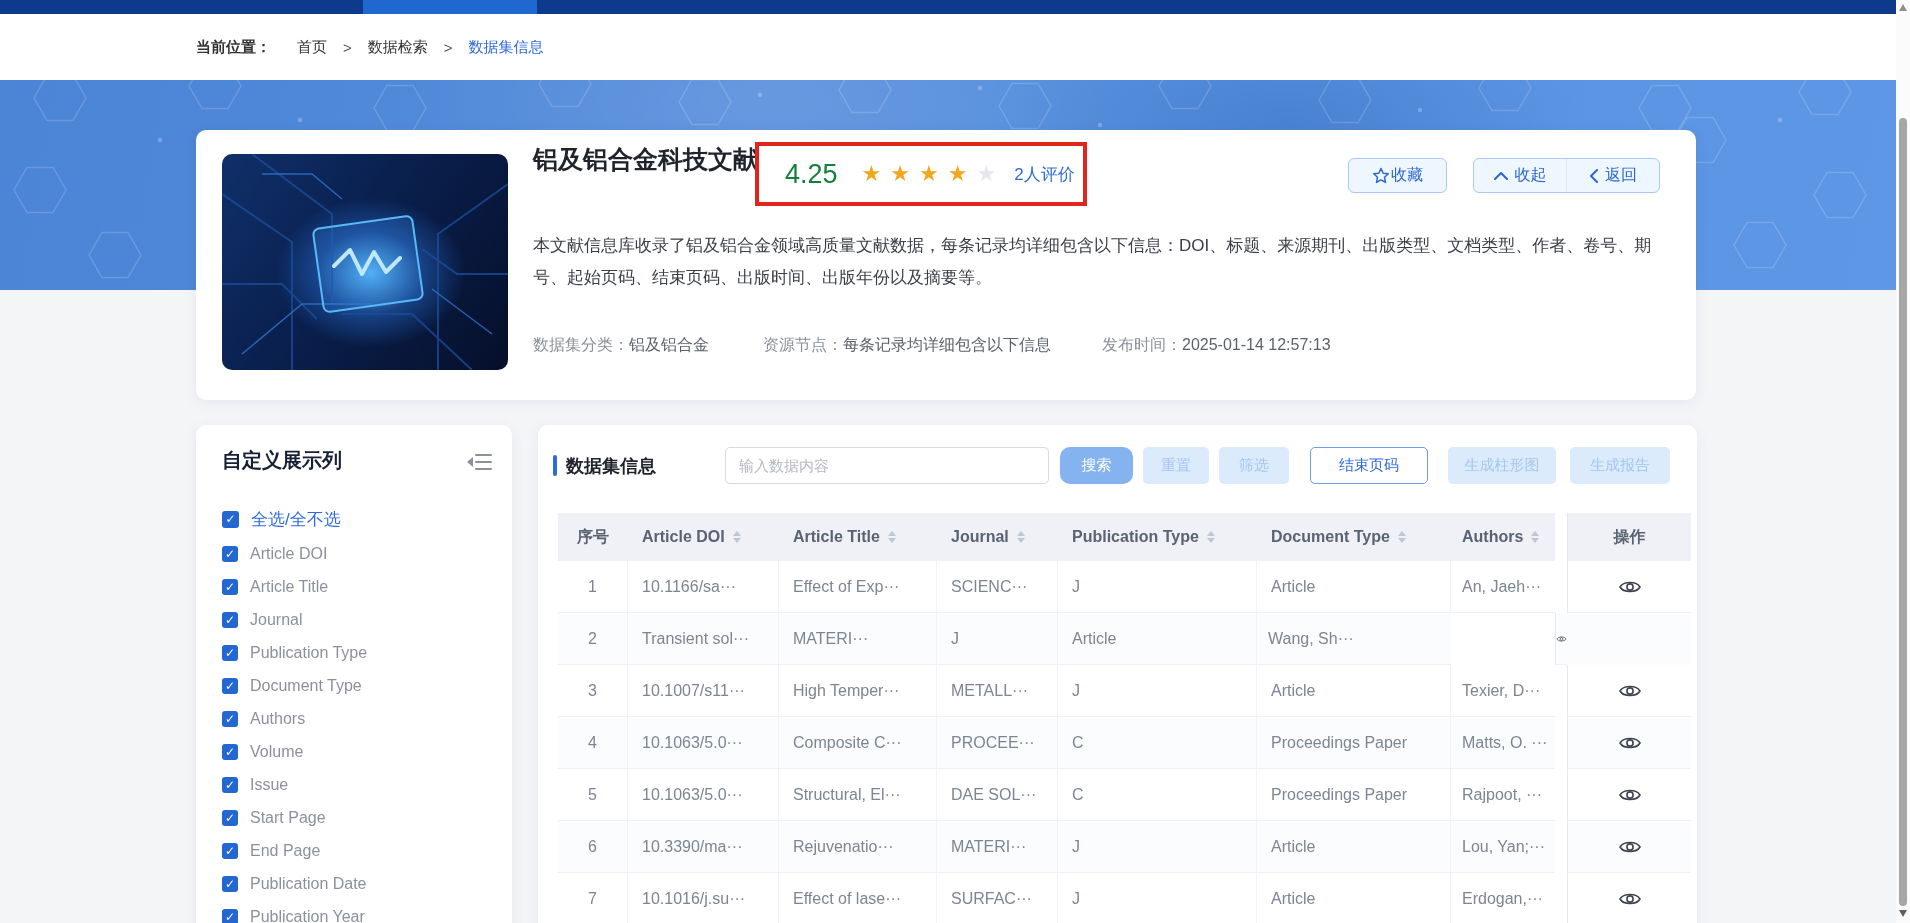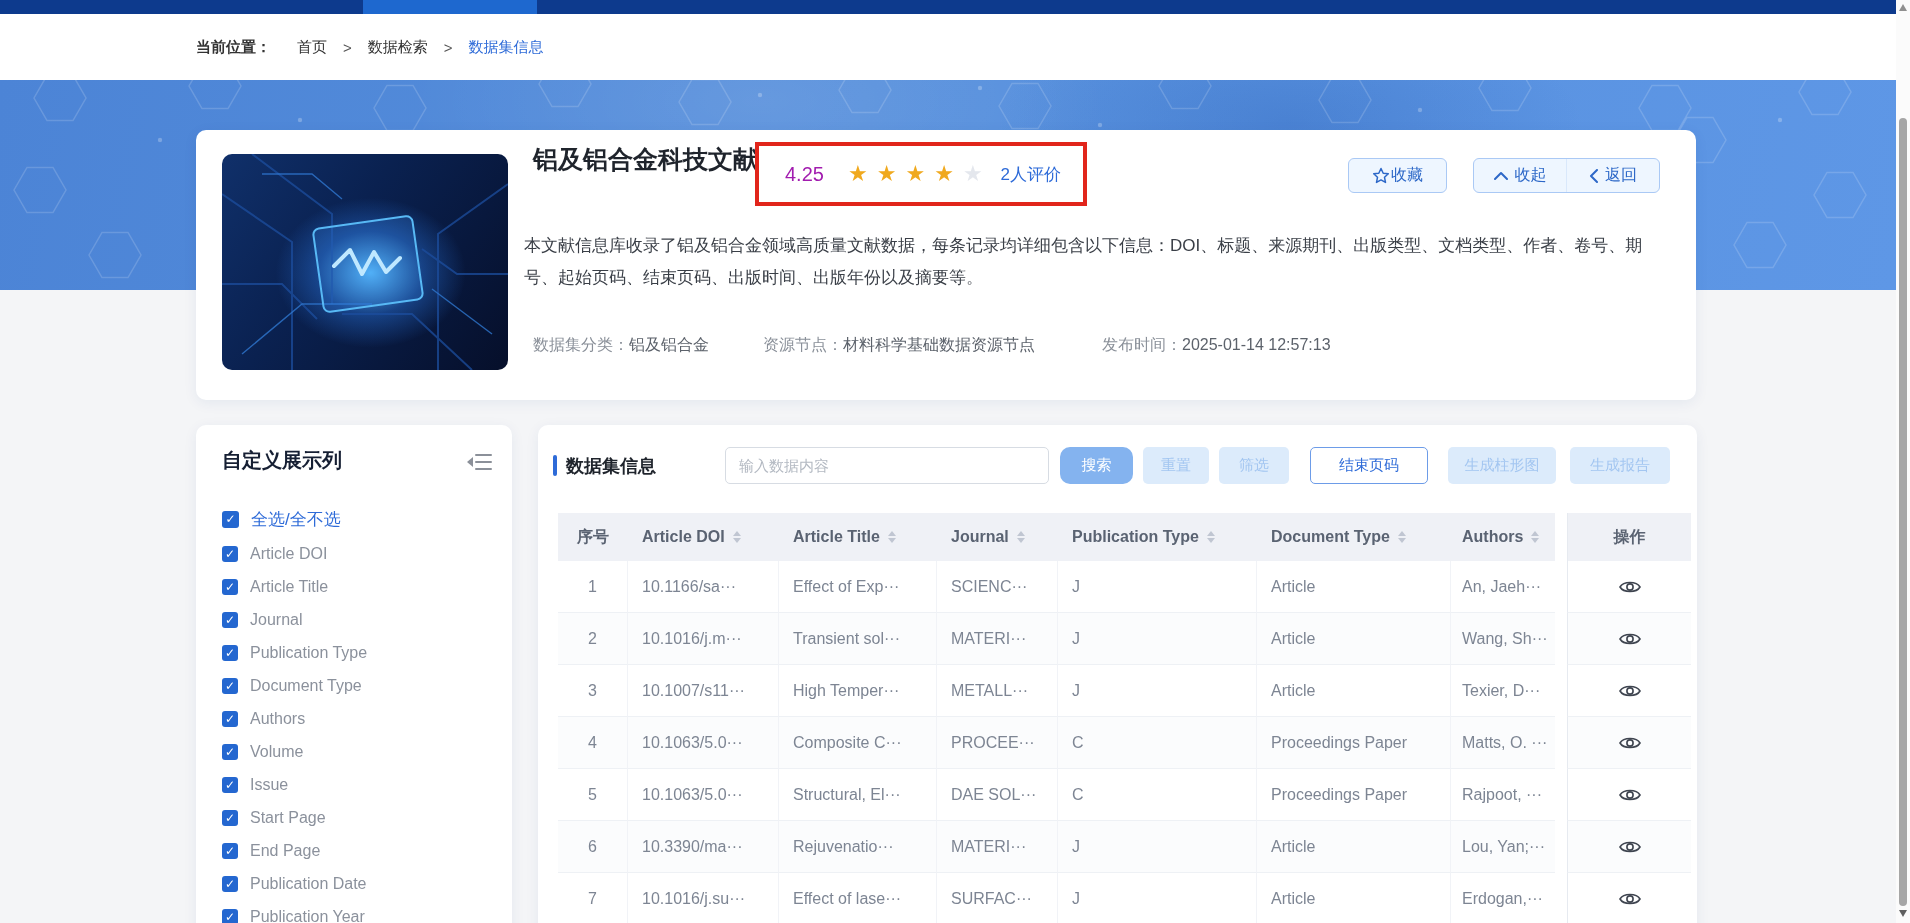--- a/index.html
+++ b/index.html
@@ -31,33 +31,33 @@
   .sidebar-card { left:196px; top:425px; width:316px; height:600px; }
   .main-card { left:538px; top:425px; width:1159px; height:600px; }
   
   .thumb { position:absolute; left:26px; top:24px; width:286px; height:216px; border-radius:10px; overflow:hidden;
     background:
       radial-gradient(95px 75px at 52% 55%, rgba(90,190,255,.95), rgba(45,125,235,.40) 55%, rgba(10,30,70,0) 100%),
       linear-gradient(125deg,#10306a 0%,#0a2150 40%,#060f2a 100%); }
   .hero-title { position:absolute; left:337px; top:13px; font-size:25px; font-weight:700; color:#1f242c; }
   .rating-box { position:absolute; left:559px; top:12px; width:332px; height:64px; border:4px solid #e1251b;
     display:flex; align-items:center; }
-  .rating-score { font-size:20px; color:#a21caf; margin-left:26px; }
+  .rating-score { font-size:27px; color:#15803d; margin-left:26px; }
   .stars { display:flex; gap:9px; margin-left:24px; }
   .star { font-size:22px; line-height:22px; color:#e4e7ed; cursor:pointer; }
   .star.filled { color:#f0a91e; }
   .rating-link { margin-left:18px; font-size:17px; color:#2e6bd8; cursor:pointer; }
   .pill-btn { position:absolute; top:28px; height:35px; border:1px solid #aac9f5; background:#eef6ff; border-radius:6px;
     display:flex; align-items:center; justify-content:center; color:#2d68c8; font-size:16px; cursor:pointer; }
   .fav-btn { left:1152px; width:99px; gap:1px; }
   .btn-group { position:absolute; left:1277px; top:28px; width:187px; height:35px; border:1px solid #aac9f5;
     background:#eef6ff; border-radius:6px; display:flex; }
   .half-btn { flex:1; display:flex; align-items:center; justify-content:center; gap:7px; color:#2d68c8; font-size:16px; cursor:pointer; }
   .half-btn + .half-btn { border-left:1px solid #d9e8fb; }
-  .hero-desc { position:absolute; left:328px; top:100px; width:1147px; font-size:17px; line-height:32px; color:#3a3f47; }
+  .hero-desc { position:absolute; left:337px; top:100px; width:1147px; font-size:17px; line-height:32px; color:#3a3f47; }
   .hero-meta { position:absolute; left:0; top:201px; width:100%; height:28px; font-size:16px; }
   .meta-item { position:absolute; top:0; line-height:28px; }
   .meta-item .m-lbl { color:#8a9099; }
   .meta-item .m-val { color:#5c626b; }
   .m-0 { left:337px; } .m-1 { left:567px; } .m-2 { left:906px; }
   
   .side-title { position:absolute; left:26px; top:22px; font-size:20px; font-weight:700; color:#161f33; }
   .side-collapse { position:absolute; left:270px; top:26px; width:26px; height:22px; cursor:pointer; }
   .side-list { position:absolute; left:26px; top:76px; right:16px; }
   .side-item { height:33px; display:flex; align-items:center; cursor:pointer; }
@@ -217,21 +217,21 @@
     </div>
   </div>
 
   <div class="hero-desc">本文献信息库收录了铝及铝合金领域高质量文献数据，每条记录均详细包含以下信息：DOI、标题、来源期刊、出版类型、文档类型、作者、卷号、期号、起始页码、结束页码、出版时间、出版年份以及摘要等。</div>
 
   <div class="hero-meta">
     <span class="meta-item m-0">
       <span class="m-lbl">数据集分类：</span><span class="m-val">铝及铝合金</span>
     </span>
     <span class="meta-item m-1">
-      <span class="m-lbl">资源节点：</span><span class="m-val">材料科学基础数据资源节点</span>
+      <span class="m-lbl">资源节点：</span><span class="m-val">每条记录均详细包含以下信息</span>
     </span>
     <span class="meta-item m-2">
       <span class="m-lbl">发布时间：</span><span class="m-val">2025-01-14 12:57:13</span>
     </span>
   </div>
 </div>
 
 <div class="card sidebar-card">
   <div class="side-title">自定义展示列</div>
   <div class="side-collapse">
@@ -389,21 +389,20 @@
     <div class="td c-action">
       <svg width="24" height="18" viewBox="0 0 24 18">
         <path d="M2,9 C5.5,3 18.5,3 22,9 C18.5,15 5.5,15 2,9 Z" fill="none" stroke="#3f4550" stroke-width="1.6"></path>
         <circle cx="12" cy="9" r="3.1" fill="none" stroke="#3f4550" stroke-width="1.6"></circle>
       </svg>
     </div>
   </div>
 
   <div class="trow">
     <div class="td c-no">2</div>
-    <div class="td c-doi">10.1016/j.m···</div>
     <div class="td c-title">Transient sol···</div>
     <div class="td c-journal">MATERI···</div>
     <div class="td c-ptype">J</div>
     <div class="td c-dtype">Article</div>
     <div class="td c-authors">Wang, Sh···</div>
     <div class="td c-spacer"></div>
     <div class="td c-action">
       <svg width="24" height="18" viewBox="0 0 24 18">
         <path d="M2,9 C5.5,3 18.5,3 22,9 C18.5,15 5.5,15 2,9 Z" fill="none" stroke="#3f4550" stroke-width="1.6"></path>
         <circle cx="12" cy="9" r="3.1" fill="none" stroke="#3f4550" stroke-width="1.6"></circle>

